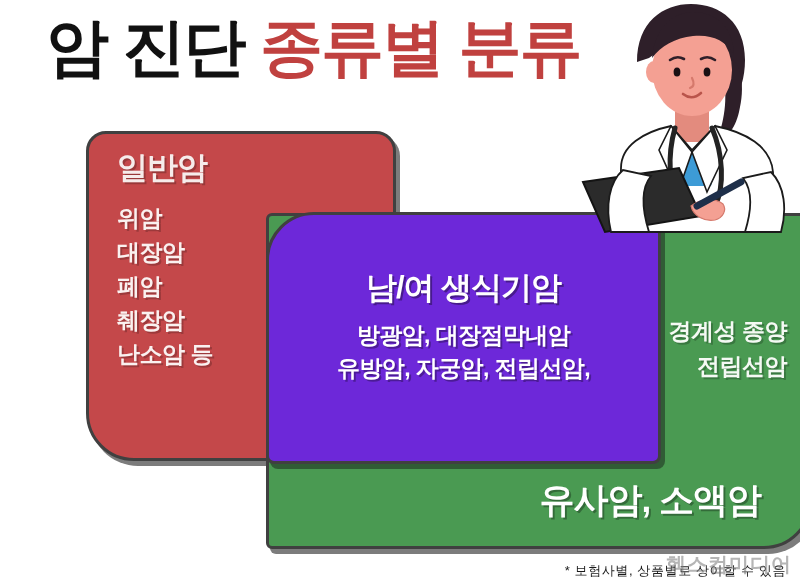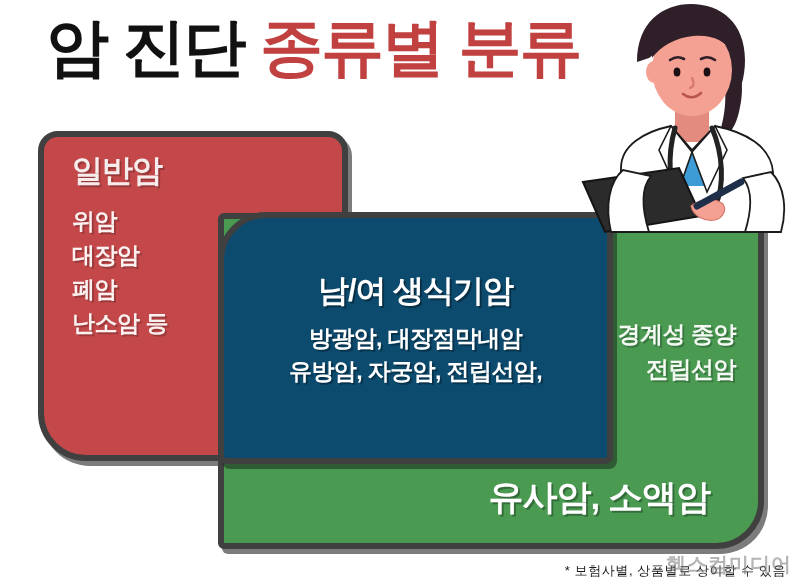--- a/index.html
+++ b/index.html
@@ -29,22 +29,23 @@
     line-height: 1;
     white-space: nowrap;
     z-index: 40;
   }
   .title .t-black { color: #111111; margin-top: 22px; }
   .title .t-red { color: #c0413f; }
 
   
   .box {
     position: absolute;
-    border: 6px solid #404040;
+    border: 3px solid #404040;
     box-sizing: border-box;
+    margin-left: 48px;
   }
 
   .box-general {
     left: 38px;
     top: 131px;
     width: 310px;
     height: 330px;
     background: #c4484a;
     border-radius: 20px 20px 20px 48px;
     box-shadow: 4px 5px 0 rgba(17,17,17,0.55);
@@ -60,21 +61,21 @@
     border-radius: 6px 6px 48px 6px;
     box-shadow: 4px 5px 0 rgba(17,17,17,0.55);
     z-index: 12;
   }
 
   .box-repro {
     left: 218px;
     top: 212px;
     width: 395px;
     height: 252px;
-    background: #0c4a6e;
+    background: #6d28d9;
     border-radius: 48px 12px 8px 8px;
     box-shadow: 4px 5px 0 rgba(17,17,17,0.45);
     z-index: 20;
   }
 
   
   .general-header {
     position: absolute;
     left: 28px;
     top: 13px;
@@ -248,20 +249,21 @@
       <path d="M122 206 L166 182" stroke="#1e2f4a" stroke-width="7" stroke-linecap="round"></path>
     </svg>
   </div>
 
   <div class="box box-general">
     <div class="general-header">일반암</div>
     <div class="general-list">
       <div class="gi">위암</div>
       <div class="gi">대장암</div>
       <div class="gi">폐암</div>
+      <div class="gi">췌장암</div>
       <div class="gi">난소암 등</div>
     </div>
   </div>
 
   <div class="box box-similar">
     <div class="minor-list">
       <div class="mi">경계성 종양</div>
       <div class="mi">전립선암</div>
     </div>
     <div class="similar-footer">유사암, 소액암</div>

